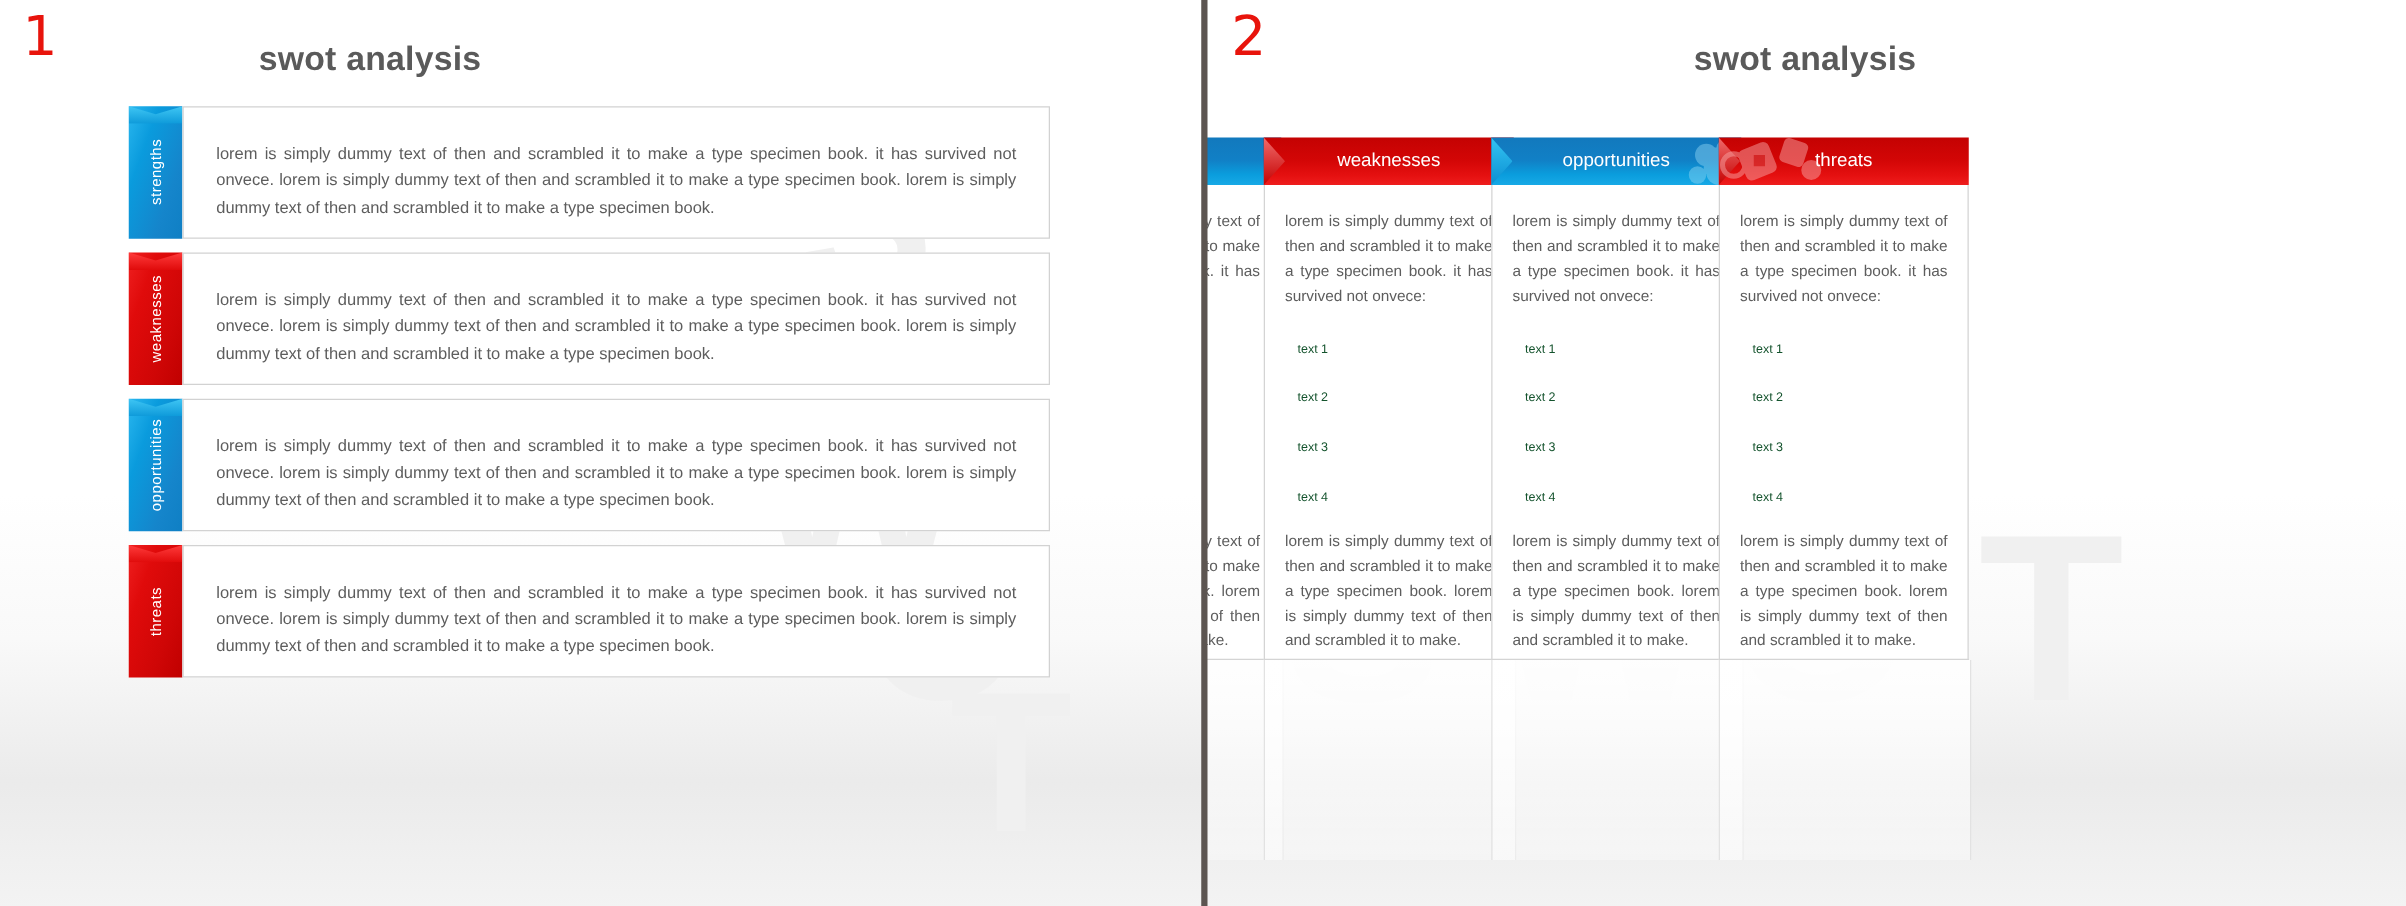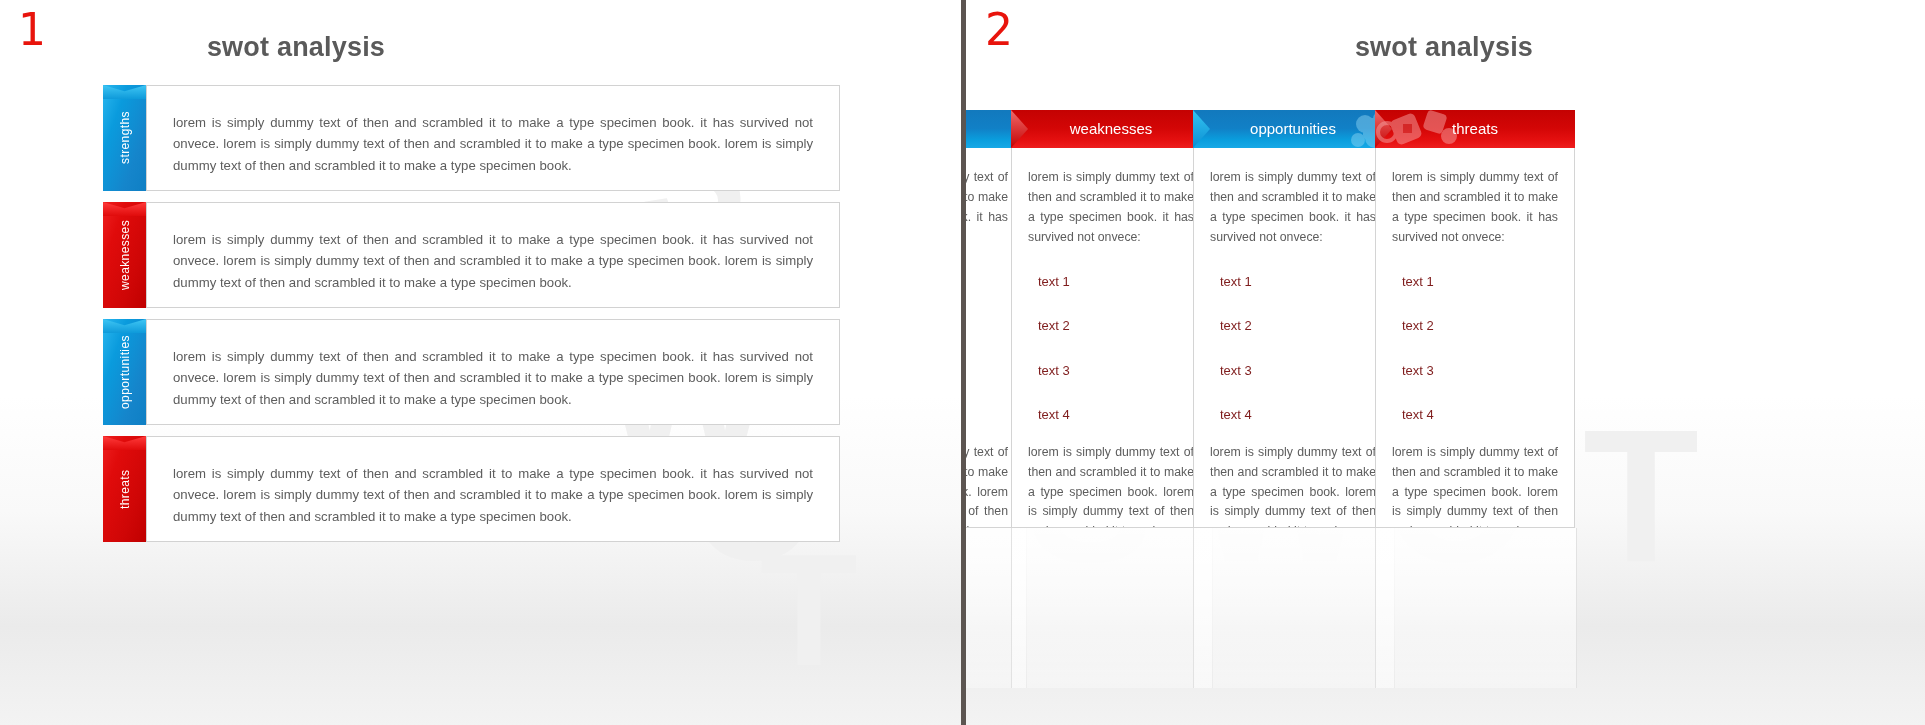--- a/index.html
+++ b/index.html
@@ -101,21 +101,21 @@
     background:#fff;border:1px solid #d4d4d4;border-top:none;
     box-sizing:border-box;height:380px;position:relative;overflow:hidden;
   }
   .card .box .inner{position:relative;z-index:3;padding:20px 16px 0 16px;}
   .card .box p{
     margin:0;font-size:12.3px;line-height:1.62;color:#5d5d5d;
     text-align:justify;text-justify:inter-word;
     font-family:"Liberation Sans", sans-serif;
   }
   .card .box ul{margin:17px 0 0 0;padding:0 0 0 10px;list-style:none;}
-  .card .box ul li{font-size:13px;line-height:1.58;color:#7f1d1d;margin-top:24px;}
+  .card .box ul li{font-size:10px;line-height:1.58;color:#14532d;margin-top:24px;}
   .card .box p.p2{margin-top:17px;}
 
   .card .refl{
     position:absolute;left:0;top:418px;width:200px;height:160px;
     background:linear-gradient(to bottom,rgba(255,255,255,.92),rgba(255,255,255,.35));
     border-left:1px solid #e2e2e2;border-right:1px solid #e2e2e2;
     z-index:4;
   }
 
   

